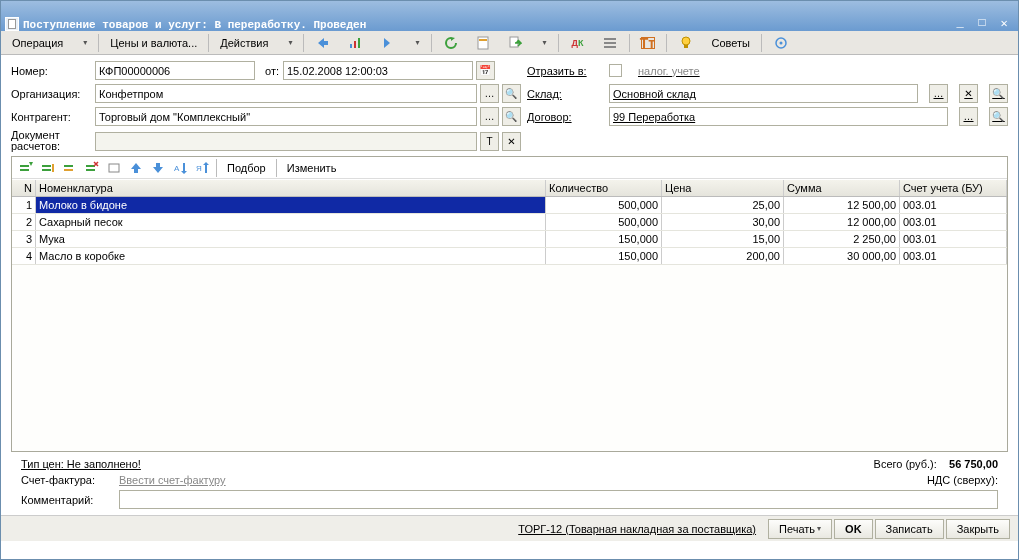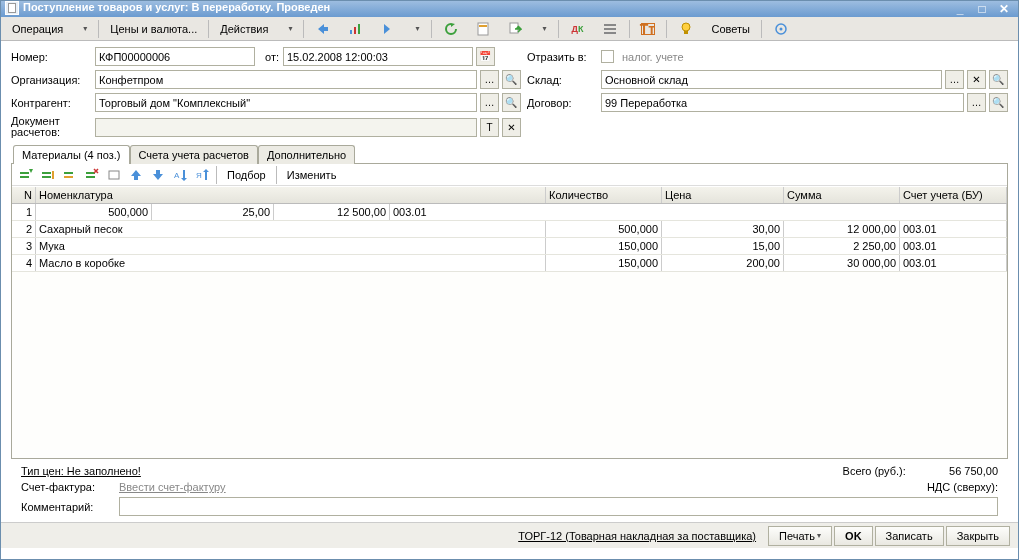--- a/index.html
+++ b/index.html
@@ -1,20 +1,20 @@
 <!DOCTYPE html>
 <html><head>
 <meta charset="utf-8">
 <style>
   * { box-sizing: border-box; }
   html, body { margin:0; padding:0; font-family: Tahoma, Arial, sans-serif; font-size:11px; color:#000; }
   body { background:#fff; width:1019px; height:560px; overflow:hidden; border:1px solid #6b8eae; }
 
   
-  .titlebar { height:16px; background:linear-gradient(#9dbde0,#6b9bd0); display:flex; align-items:flex-start; padding:0 4px; color:#fff; font-weight:bold; }
+  .titlebar { height:30px; background:linear-gradient(#9dbde0,#6b9bd0); display:flex; align-items:flex-end; padding:0 4px; color:#fff; font-weight:bold;font-family:Liberation Mono, monospace; }
   .titlebar .icon-app { width:14px; height:14px; background:#e8f0f8; border:1px solid #fff; margin-right:4px; display:flex; align-items:center; justify-content:center; }
   .titlebar .icon-app:before{content:"";display:block;width:6px;height:8px;background:#fff;border:1px solid #999;}
   .title-text { flex:1; }
   .win-btn { width:20px; height:16px; margin-left:2px; display:flex; align-items:center; justify-content:center; color:#fff; font-weight:bold; cursor:default; font-size:12px; }
 
   
   .toolbar { height:24px; background:#e9e7e2; border-bottom:1px solid #bbb; display:flex; align-items:center; padding:0 4px; gap:2px; }
   .tb-btn { height:20px; padding:0 6px; display:flex; align-items:center; gap:18px; background:#e9e7e2; border:1px solid transparent; cursor:default; }
   .tb-sep { width:1px; height:18px; background:#bbb; margin:0 2px; }
   .caret { font-size:8px; color:#555; margin-left:2px; }
@@ -24,21 +24,21 @@
   
   .form-area { padding:6px 10px 0 10px; }
   .form-row { display:flex; align-items:center; gap:6px; margin-bottom:4px; }
   .lbl { width:80px; text-align:left; }
   .lbl.right-col { width:70px; }
   .input { height:19px; border:1px solid #b0b0a0; background:#fff; padding:0 3px; display:flex; align-items:center; }
   .input.readonly { background:#f4f4ee; }
   .btn-sq { width:19px; height:19px; border:1px solid #b0b0a0; background:#efeee7; display:flex; align-items:center; justify-content:center; font-size:10px; cursor:default; margin-left:-1px; }
 
   .col-left { width:510px; display:flex; align-items:center; gap:4px; }
-  .col-right { flex:1; display:flex; align-items:center; gap:4px; }
+  .col-right { flex:1; display:flex; align-items:center; gap:12px;text-decoration:underline; }
 
   .chk { width:13px; height:13px; border:1px solid #b0b0a0; background:#fff; margin-right:4px; }
   .grey-text { color:#888; }
   .underline { text-decoration:underline; cursor:pointer; }
 
   
   .tab-row { display:flex; align-items:flex-end; margin-top:6px; padding-left:2px; }
   .tab { height:19px; padding:0 8px; border:1px solid #a9a99b; border-bottom:none; background:#ecebe4; display:flex; align-items:center; margin-right:0px; border-top-left-radius:3px; border-top-right-radius:3px; position:relative; top:1px;}
   .tab.active { background:#fff; z-index:2; }
   .tab-panel { border:1px solid #a9a99b; height:296px; display:flex; flex-direction:column; background:#fff; }
@@ -60,21 +60,21 @@
 
   .c-num  { width:24px; justify-content:flex-end; }
   .c-name { width:510px; }
   .c-qty  { width:116px; }
   .c-prc  { width:122px; }
   .c-sum  { width:116px; }
   .c-acc  { flex:1; }
 
   
   .summary { padding:6px 10px 2px 10px; display:flex; justify-content:space-between; align-items:center; }
-  .summary .val { font-weight:normal;margin-left:31px; }
+  .summary .val { font-weight:bold; }
   .foot-row { display:flex; align-items:center; gap:8px; padding:2px 10px; }
   .foot-row .input{flex:1;}
 
   
   .btn-bar { height:26px; border-top:1px solid #ccc; background:#efeee9; display:flex; align-items:center; justify-content:flex-end; padding:0 8px; gap:2px; }
   .btn { height:20px; padding:0 10px; border:1px solid #b0b0a0; background:linear-gradient(#fdfdfb,#e9e8e1); display:flex; align-items:center; cursor:default; }
   .btn.default { font-weight:bold; }
 
   
   .i-blue{fill:#4a90d9;}
@@ -270,31 +270,20 @@
       <span class="lbl" style="line-height:11px;">Документ расчетов:</span>
       <div class="input readonly" style="flex:1;">
           <span></span>
         </div>
       <span class="btn-sq">T</span>
       <span class="btn-sq">✕</span>
     </div>
     <div class="col-right"></div>
   </div>
 
-  <div class="tab-row">
-    <div class="tab active">
-        <span>Материалы (4 поз.)</span>
-      </div>
-    <div class="tab">
-        <span>Счета учета расчетов</span>
-      </div>
-    <div class="tab">
-        <span>Дополнительно</span>
-      </div>
-  </div>
   <div class="tab-panel">
     <div class="mini-tb">
       <div class="mini-btn">
           <span class="icon">
             <svg viewBox="0 0 14 14">
               <rect x="1" y="4" width="9" height="2" class="i-green"></rect>
               <rect x="1" y="8" width="9" height="2" class="i-green"></rect>
               <path d="M10 1 L14 1 L12 5 Z" class="i-green"></path>
             </svg>
           </span>
@@ -377,20 +366,21 @@
         <div class="gh c-num">N</div>
         <div class="gh c-name">Номенклатура</div>
         <div class="gh c-qty">Количество</div>
         <div class="gh c-prc">Цена</div>
         <div class="gh c-sum">Сумма</div>
         <div class="gh c-acc">Счет учета (БУ)</div>
       </div>
       <div id="grid-body">
           <div class="gr sel">
             <div class="gc c-num right">1</div>
+            <div class="gc c-name sel-cell">Молоко в бидоне</div>
             <div class="gc c-qty right">500,000</div>
             <div class="gc c-prc right">25,00</div>
             <div class="gc c-sum right">12 500,00</div>
             <div class="gc c-acc">003.01</div>
           </div>
           <div class="gr">
             <div class="gc c-num right">2</div>
             <div class="gc c-name">Сахарный песок</div>
             <div class="gc c-qty right">500,000</div>
             <div class="gc c-prc right">30,00</div>

